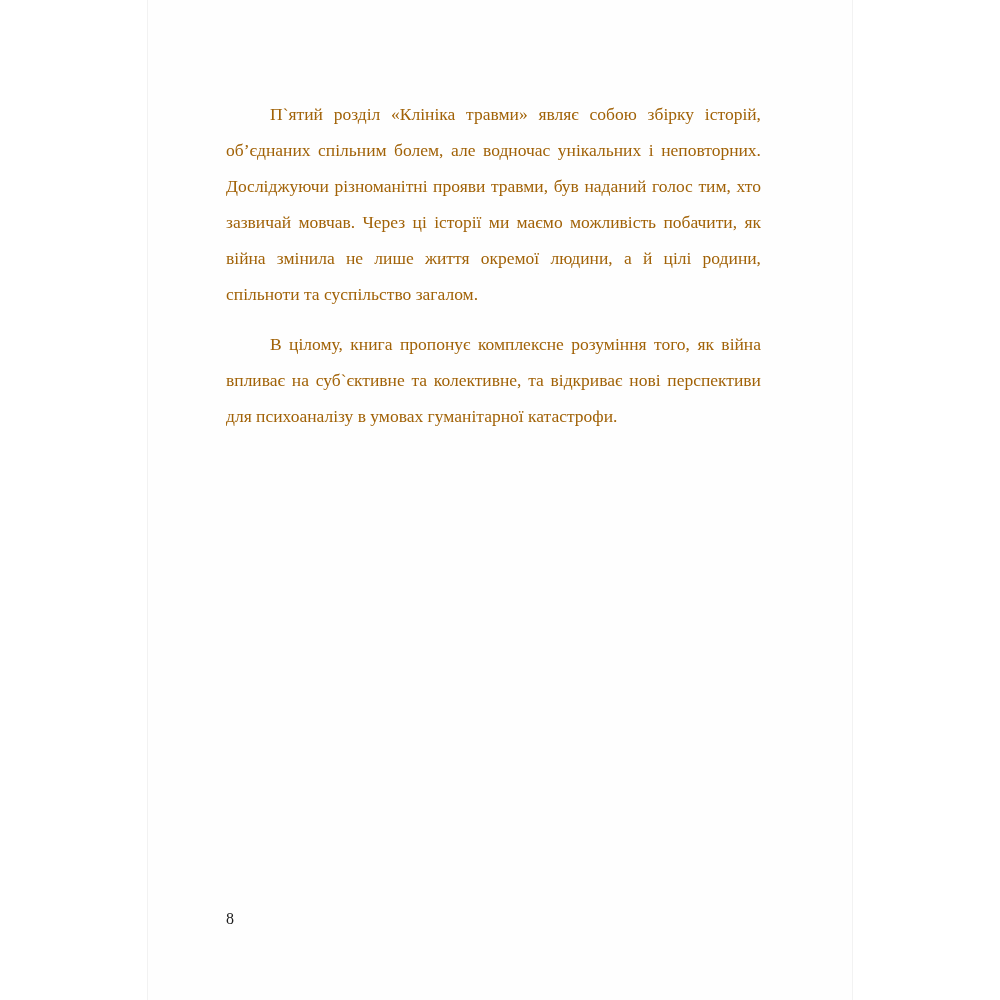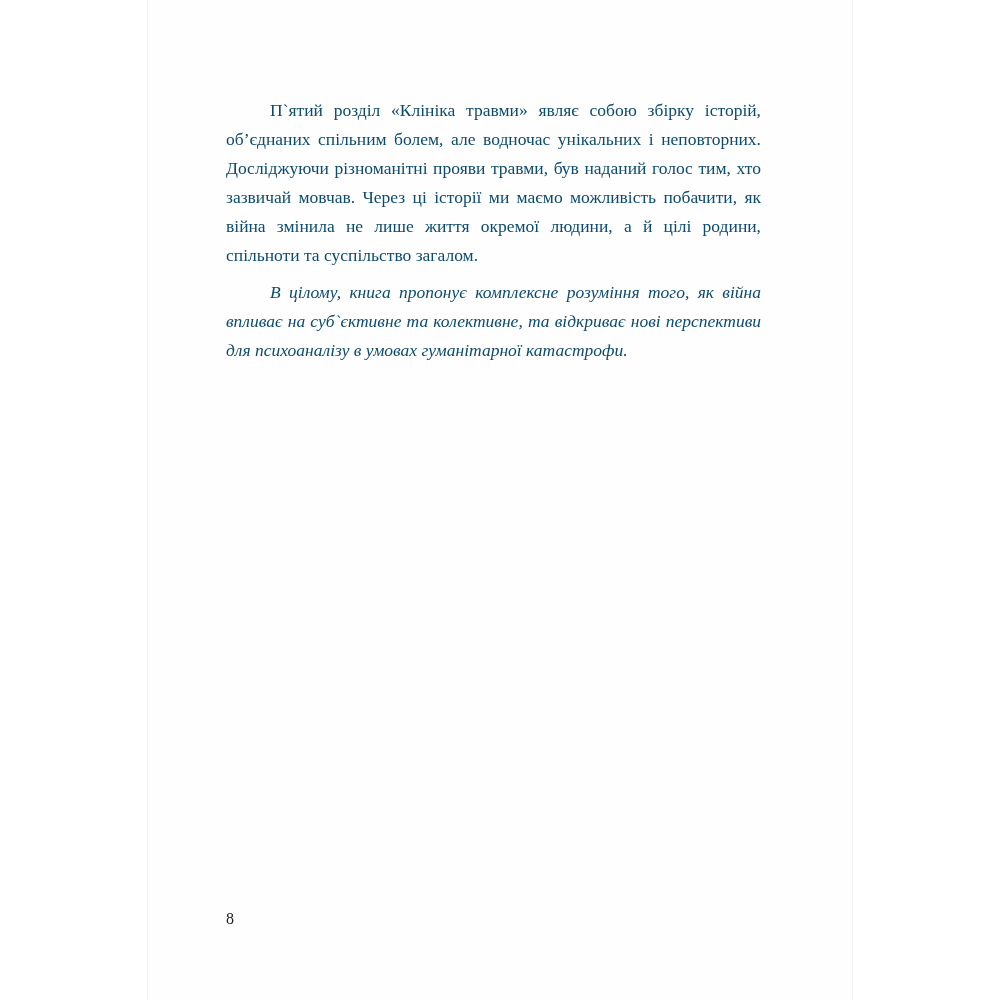--- a/index.html
+++ b/index.html
@@ -33,28 +33,27 @@
     position: absolute;
     left: 78px;
     top: 96px;
     width: 535px;
   }
   .para {
     margin: 0 0 0 0;
     text-align: justify;
     text-justify: inter-word;
     font-size: 17.5px;
-    line-height: 29px;
-    color: #0c4a6e;
+    line-height: 36px;
+    color: #a16207;
     text-indent: 44px;
     hyphens: none;
   }
   .para + .para {
-    margin-top: 8px;
-    font-style: italic;
+    margin-top: 14px;
   }
   .page-number {
     position: absolute;
     left: 78px;
     top: 910px;
     font-size: 16px;
     color: #1c1c1c;
     font-family: "Liberation Serif", serif;
   }
   

